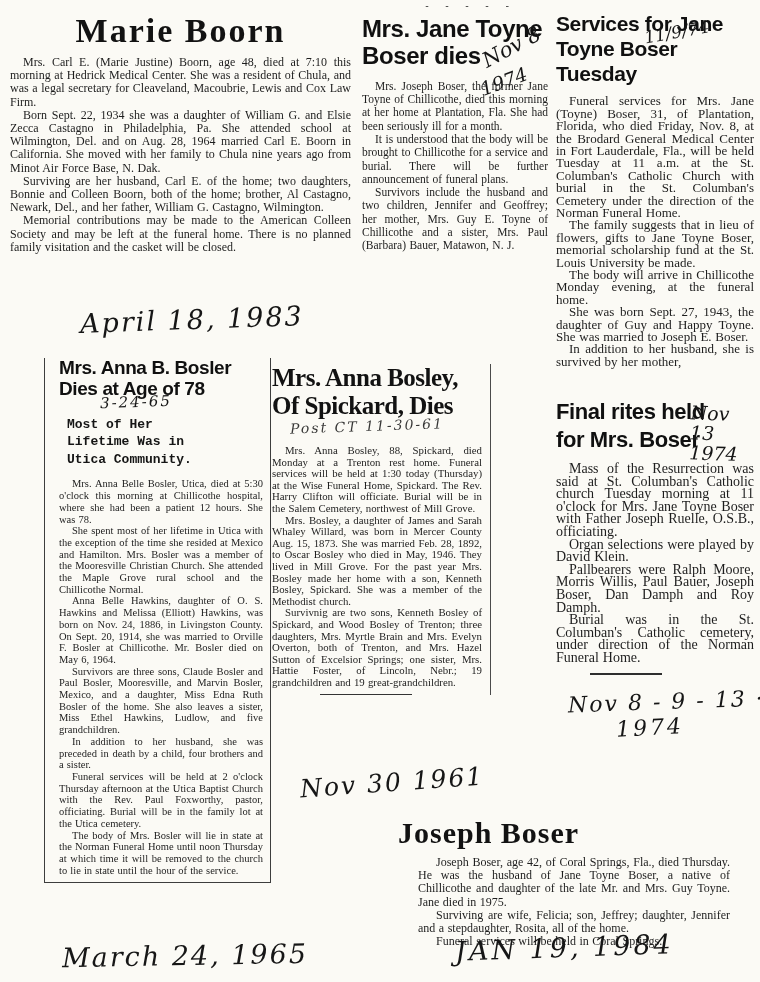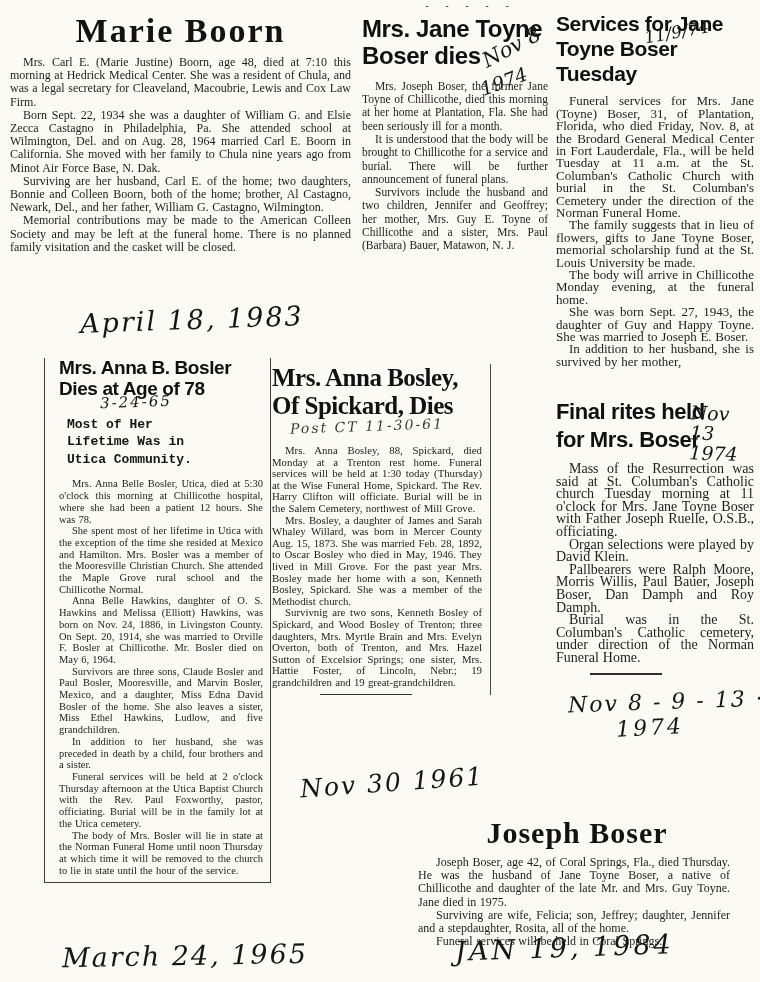--- a/index.html
+++ b/index.html
@@ -73,21 +73,21 @@
     padding-right:8px;
   }
   .bosley .headline{font-size:25px;line-height:1.1;letter-spacing:-0.5px;}
   .bosley .body{margin-top:26px;font-size:10.8px;line-height:11.6px;}
   .bosley .endrule{
     width:92px;border:none;border-top:1.5px solid #333;
     margin:6px 0 0 48px;
   }
 
   .joseph{left:398px;top:818px;width:358px;}
-  .joseph .headline{font-size:30px;text-align:center;letter-spacing:1px;line-height:1.0;}
+  .joseph .headline{font-size:30px;text-align:left;letter-spacing:1px;line-height:1.0;}
   .joseph .body{margin-top:8px;font-size:12px;line-height:13.2px;padding:0 26px 0 20px;}
   .joseph .body p{text-indent:18px;}
 
   
   .hw{
     position:absolute;
     font-family:"DejaVu Serif", serif;
     font-style:italic;
     color:#161616;
     white-space:nowrap;
@@ -168,21 +168,21 @@
   <span class="hw hw-frb1">Nov 8 - 9 - 13 ·</span>
   <span class="hw hw-frb2">1974</span>
 
   <div class="clip bosler">
     <h1 class="sans-head headline">Mrs. Anna B. Bosler Dies at Age of 78</h1>
     <div class="subhead">Most of Her Lifetime Was in Utica Community.</div>
     <div class="body">
       <p>Mrs. Anna Belle Bosler, Utica, died at 5:30 o'clock this morning at Chillicothe hospital, where she had been a patient 12 hours. She was 78.</p>
       <p>She spent most of her lifetime in Utica with the exception of the time she resided at Mexico and Hamilton. Mrs. Bosler was a member of the Mooresville Christian Church. She attended the Maple Grove rural school and the Chillicothe Normal.</p>
       <p>Anna Belle Hawkins, daughter of O. S. Hawkins and Melissa (Elliott) Hawkins, was born on Nov. 24, 1886, in Livingston County. On Sept. 20, 1914, she was married to Orville F. Bosler at Chillicothe. Mr. Bosler died on May 6, 1964.</p>
-      <p>Survivors are three sons, Claude Bosler and Paul Bosler, Mooresville, and Marvin Bosler, Mexico, and a daughter, Miss Edna David Bosler of the home. She also leaves a sister, Miss Ethel Hawkins, Ludlow, and five grandchildren.</p>
+      <p>Survivors are three sons, Claude Bosler and Paul Bosler, Mooresville, and Marvin Bosler, Mexico, and a daughter, Miss Edna Ruth Bosler of the home. She also leaves a sister, Miss Ethel Hawkins, Ludlow, and five grandchildren.</p>
       <p>In addition to her husband, she was preceded in death by a child, four brothers and a sister.</p>
       <p>Funeral services will be held at 2 o'clock Thursday afternoon at the Utica Baptist Church with the Rev. Paul Foxworthy, pastor, officiating. Burial will be in the family lot at the Utica cemetery.</p>
       <p>The body of Mrs. Bosler will lie in state at the Norman Funeral Home until noon Thursday at which time it will be removed to the church to lie in state until the hour of the service.</p>
     </div>
   </div>
   <span class="hw hw-bosler">3-24-65</span>
   <span class="hw hw-march">March 24, 1965</span>
 
   <div class="clip bosley">
     <h1 class="serif-head headline">Mrs. Anna Bosley, Of Spickard, Dies</h1>

